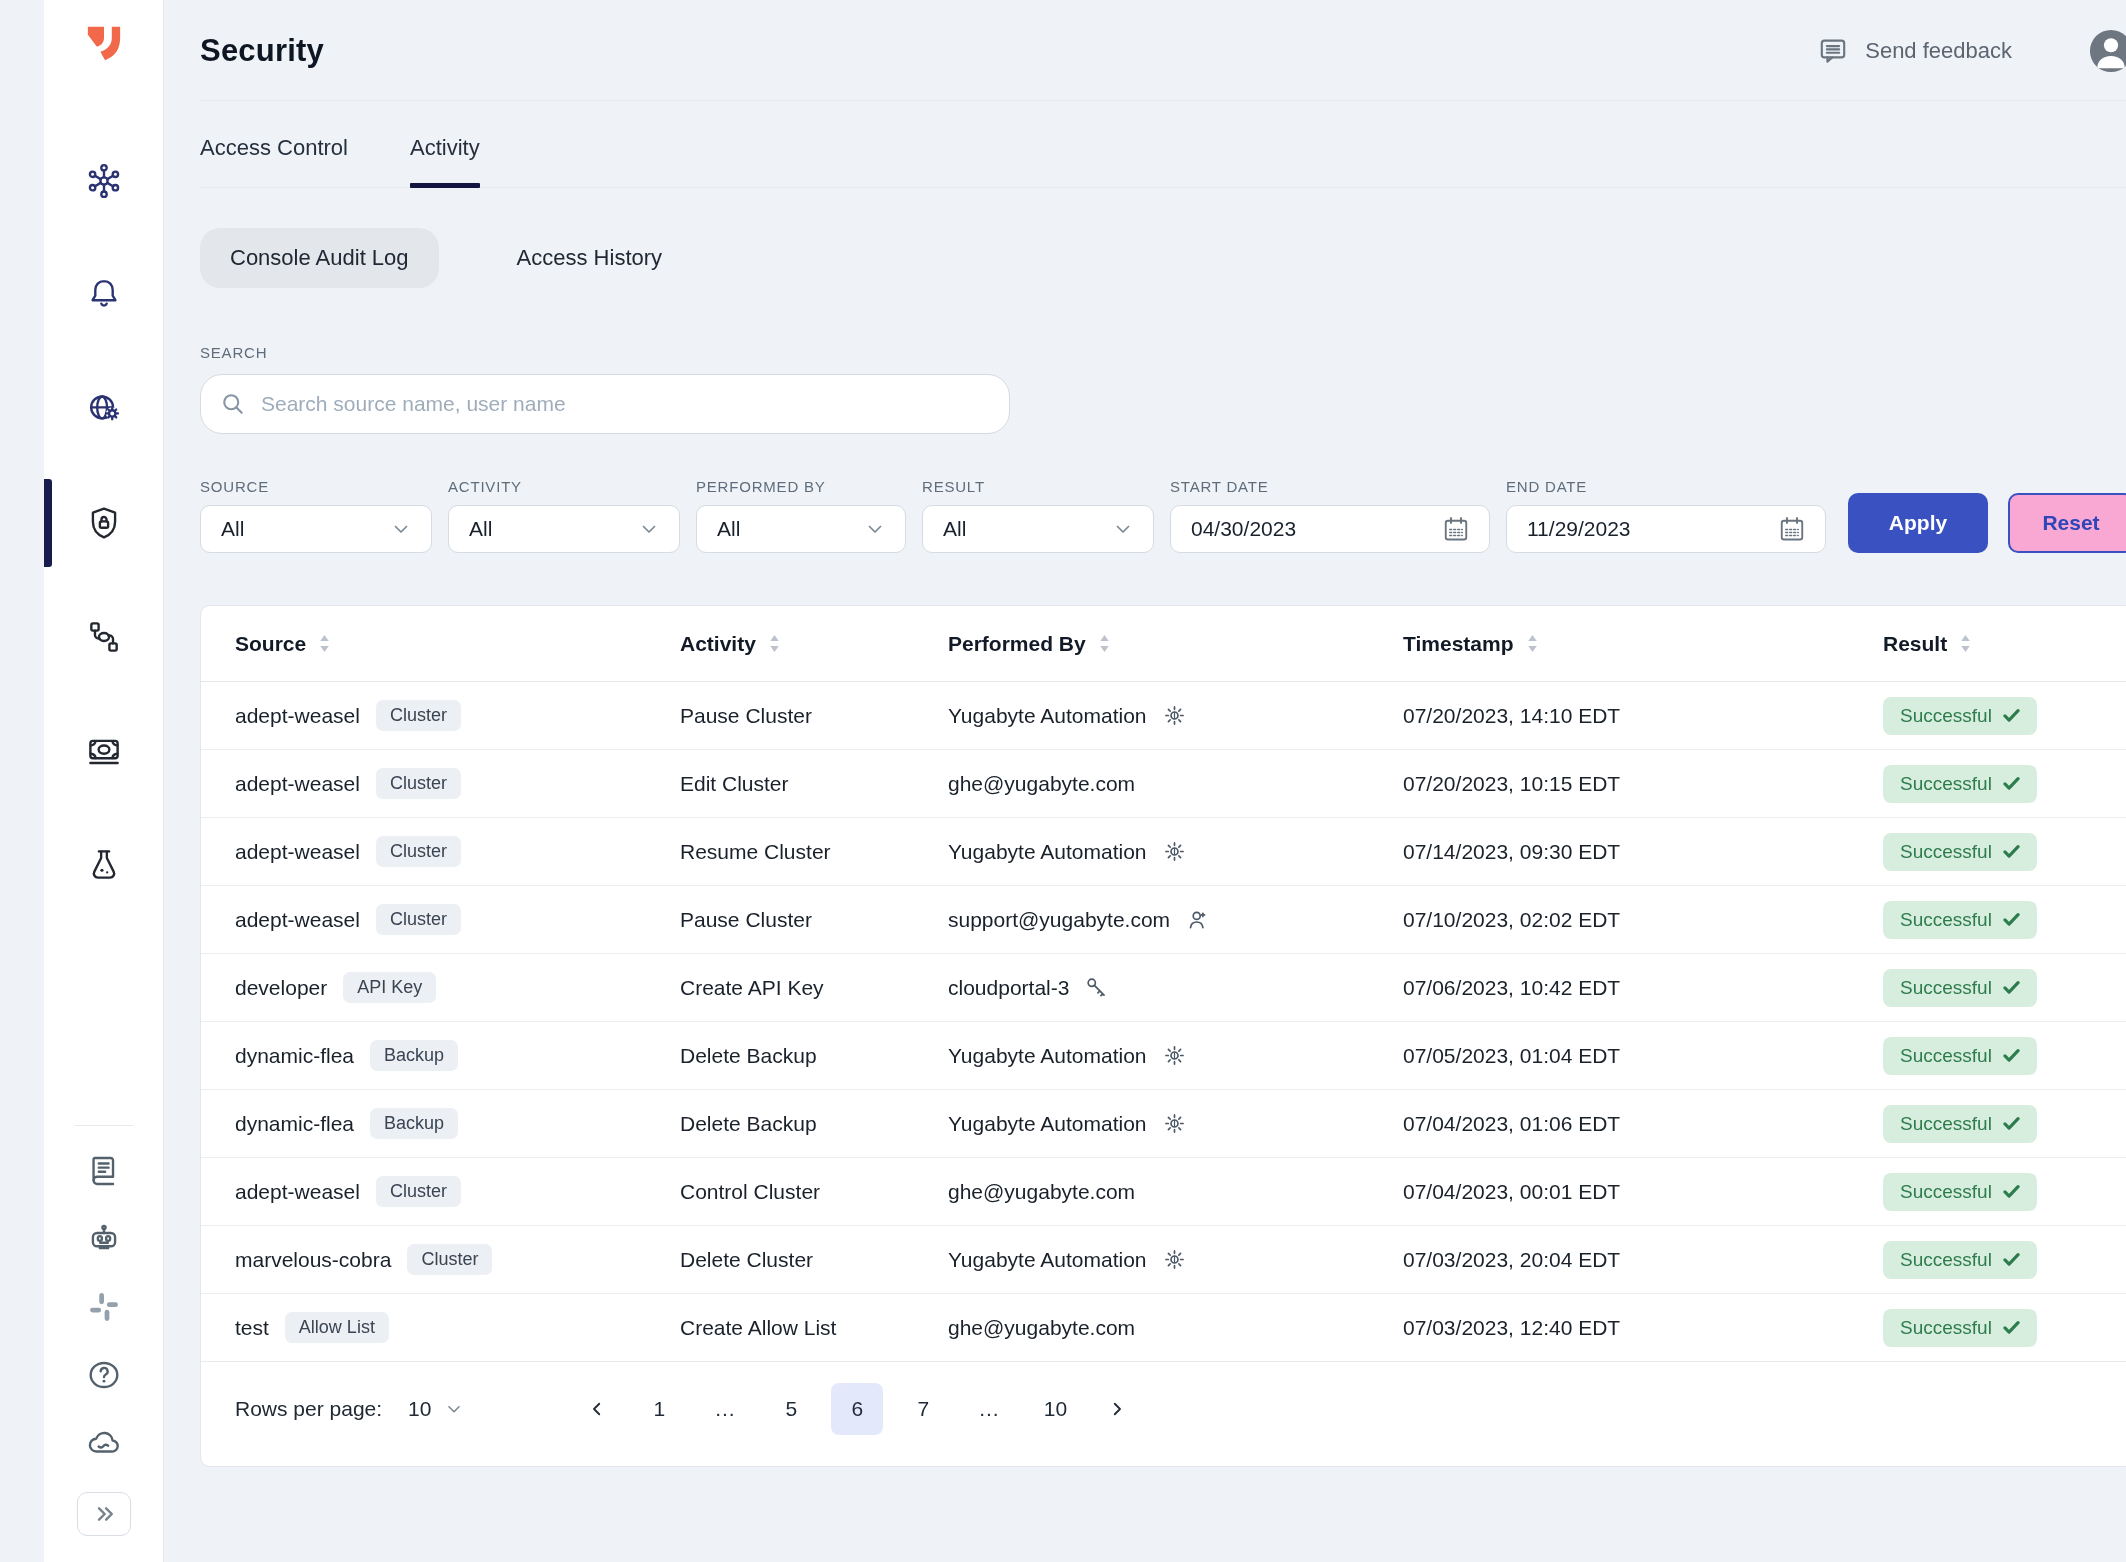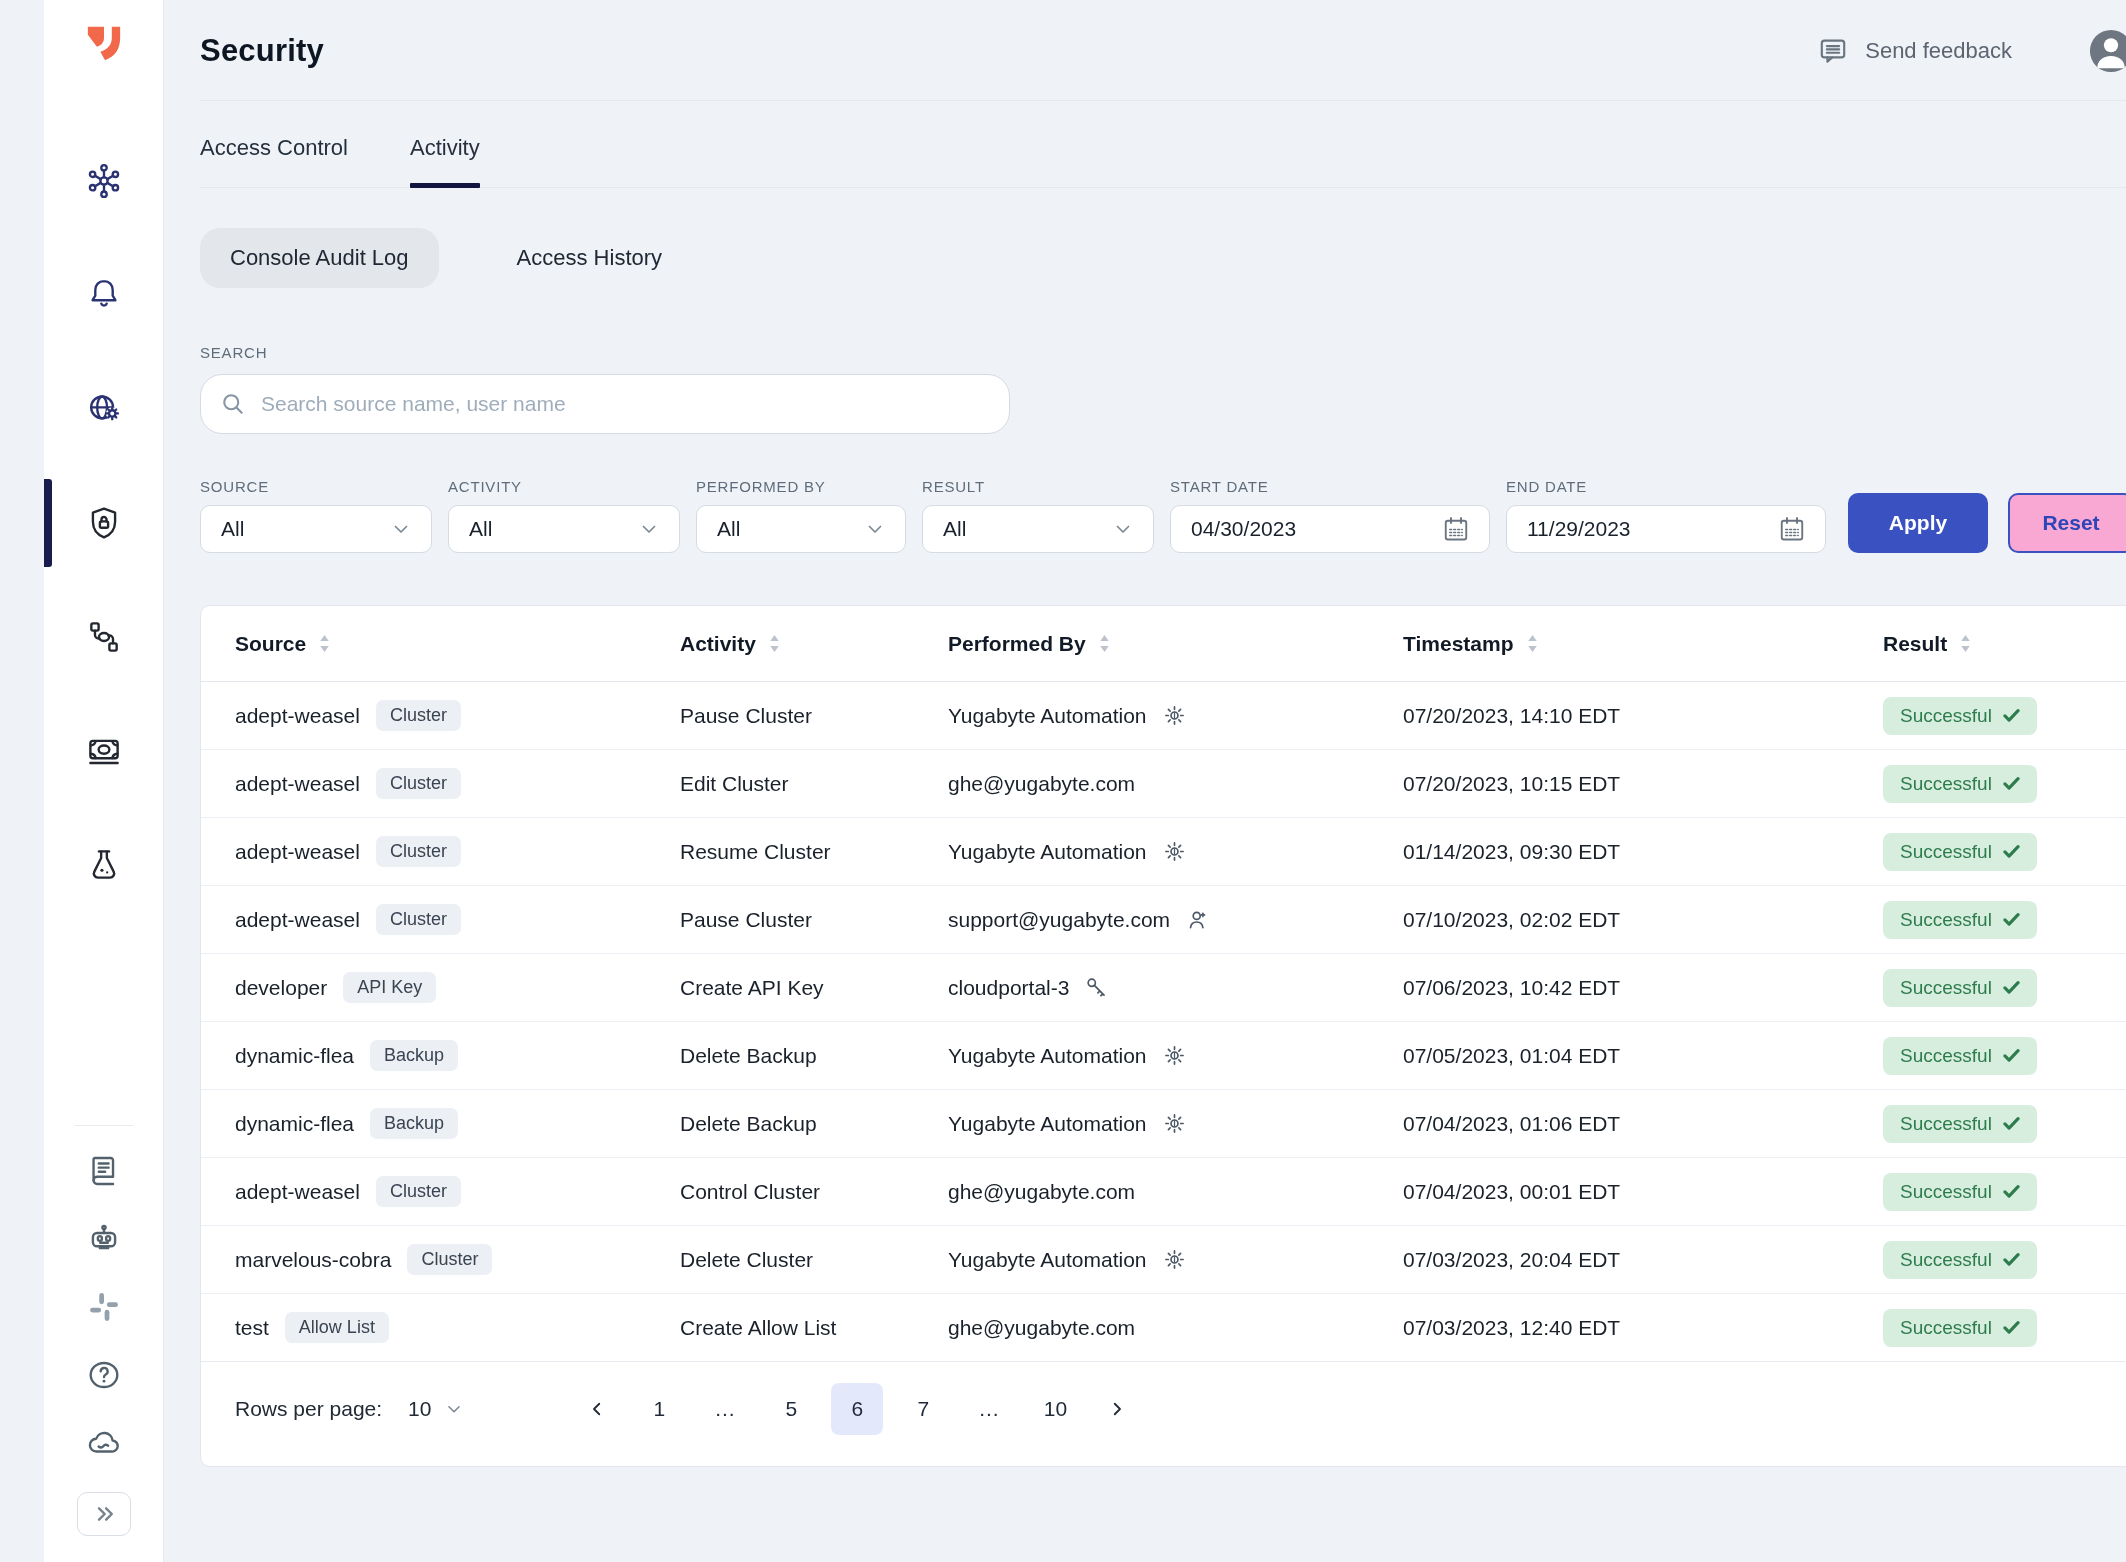--- a/index.html
+++ b/index.html
@@ -456,21 +456,21 @@
     <div class="cell">
       <span>Yugabyte Automation</span>
       <span class="picon">
   <svg viewBox="0 0 24 24" fill="none" stroke="currentColor" stroke-width="1.5" stroke-linecap="round">
     <circle cx="12" cy="12" r="3.1"></circle>
     <path d="M12 4.4v2.1M12 17.5v2.1M4.4 12h2.1M17.5 12h2.1M6.6 6.6l1.5 1.5M15.9 15.9l1.5 1.5M17.4 6.6l-1.5 1.5M8.1 15.9l-1.5 1.5"></path>
     <path d="M12 9.6v4.8" stroke-width="1.1"></path>
   </svg>
 </span>
     </div>
-    <div class="cell">01/14/2023, 09:30 EDT</div>
+    <div class="cell">07/14/2023, 09:30 EDT</div>
     <div class="cell">
       <span class="badge-success">
         <span>Successful</span>
         <svg viewBox="0 0 14 12">
                   <path d="M1.6 6.4l3.4 3.4L12.4 2" stroke="#2D7C4C" stroke-width="2.6" fill="none" stroke-linecap="round" stroke-linejoin="round"></path>
                 </svg>
       </span>
     </div>
   </div>
 

